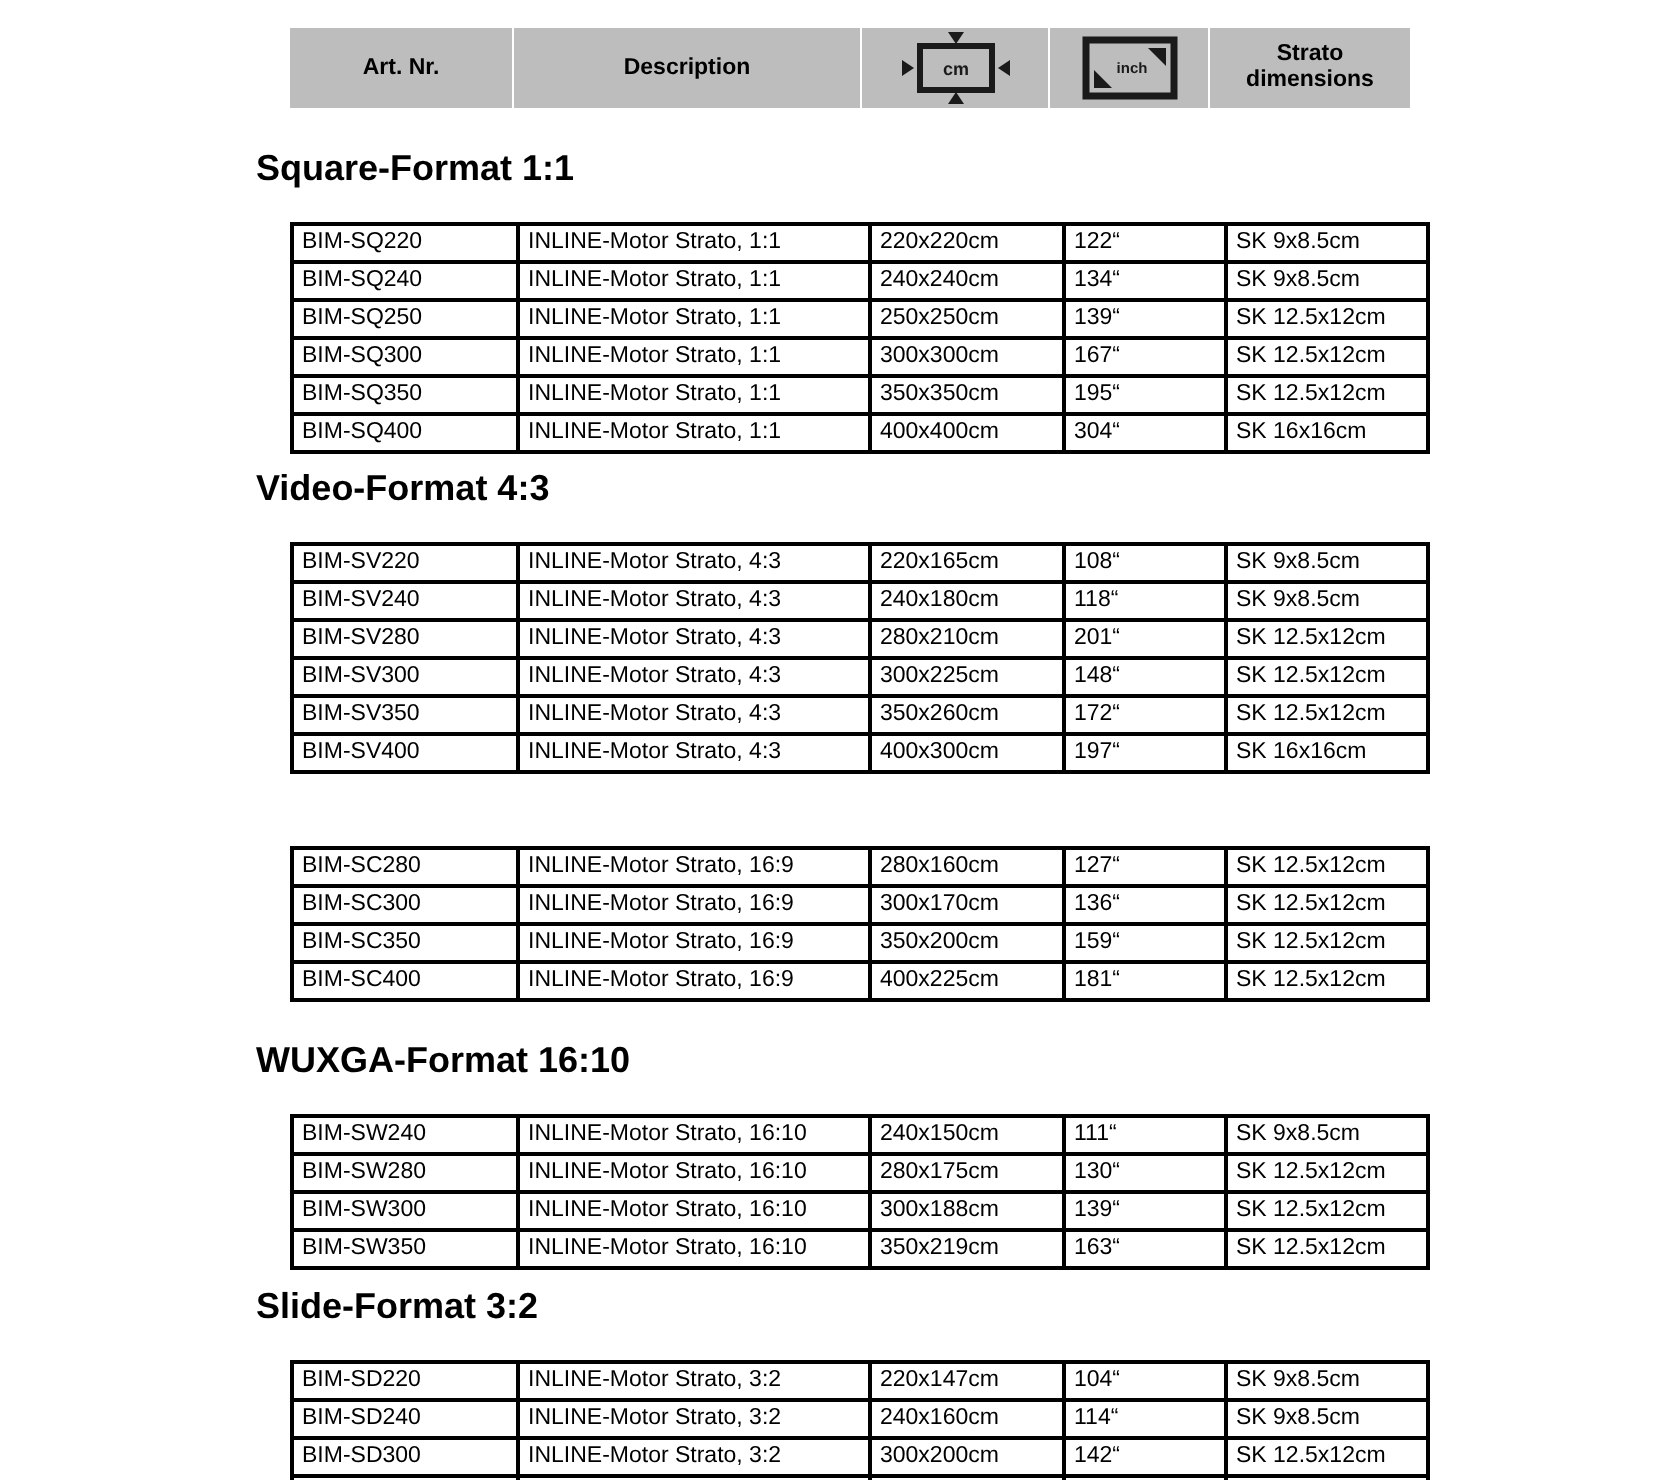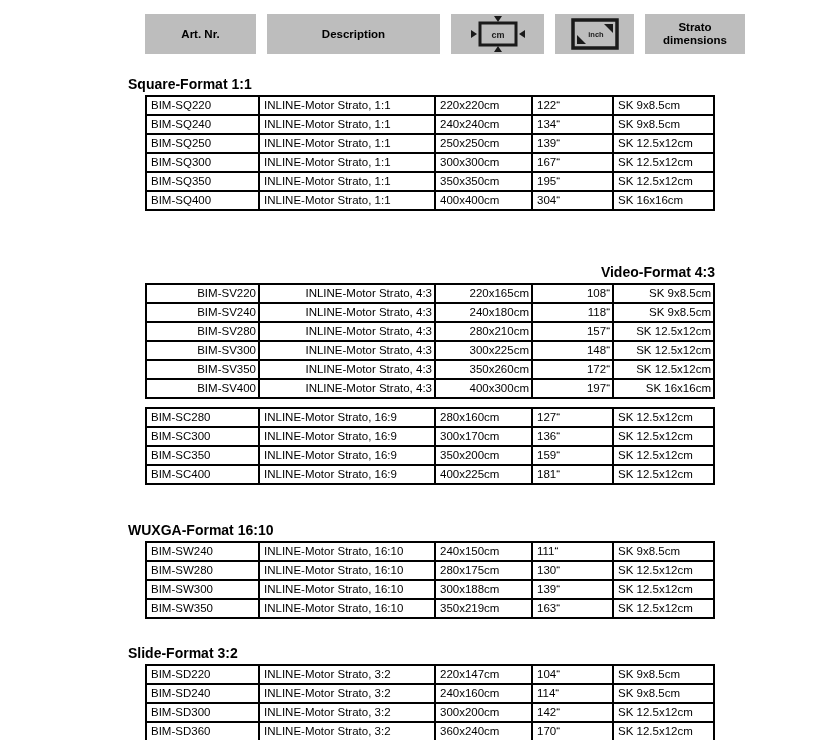--- a/index.html
+++ b/index.html
@@ -4,37 +4,37 @@
 <title>Document</title>
 <style>
   html,body{margin:0;padding:0;background:#ffffff;}
   body{
     width:840px;height:740px;position:relative;overflow:hidden;
     font-family:"Liberation Sans",sans-serif;color:#000;
   }
   .page{position:absolute;inset:0;background:#fff;}
 
   
-  .band{position:absolute;left:145px;top:14px;width:568px;height:40px;display:flex;gap:11px;}
+  .band{position:absolute;left:145px;top:14px;width:568px;height:40px;display:flex;gap:1px;}
   .band .cell{
     background:#bdbdbd;display:flex;align-items:center;justify-content:center;
     text-align:center;font-weight:bold;font-size:11.5px;line-height:13px;
   }
   .c1{flex:0 0 111px;} .c2{flex:0 0 173px;} .c3{flex:0 0 93px;}
   .c4{flex:0 0 79px;}  .c5{flex:0 0 100px;}
   .band svg{display:block;}
 
   
   .section{position:absolute;left:128px;}
-  .sec-title{font-size:14px;font-weight:bold;line-height:16px;white-space:nowrap;}
-  .sec-1{top:76px;} .sec-2{top:264px;text-align:right;} .sec-3{top:404px;} .sec-4{top:522px;} .sec-5{top:645px;}
+  .sec-title{font-size:18px;font-weight:bold;line-height:16px;white-space:nowrap;}
+  .sec-1{top:76px;} .sec-2{top:236px;} .sec-3{top:404px;} .sec-4{top:522px;} .sec-5{top:645px;}
 
   table.fmt{
     border-collapse:collapse;table-layout:fixed;width:568px;
-    margin-left:17px;margin-top:3px;padding-left:14px;
+    margin-left:17px;margin-top:19px;padding-left:14px;
   }
   table.fmt td{
     border:2px solid #000;height:17px;padding:0 2px 0 4px;
     font-size:11.5px;line-height:13px;white-space:nowrap;overflow:hidden;
   }
   col.w1{width:113px;} col.w2{width:176px;} col.w3{width:97px;}
   col.w4{width:81px;}  col.w5{width:101px;}
 </style>
 </head>
 <body>
@@ -144,21 +144,21 @@
             <td>BIM-SV240</td>
             <td>INLINE-Motor Strato, 4:3</td>
             <td>240x180cm</td>
             <td>118“</td>
             <td>SK 9x8.5cm</td>
           </tr>
           <tr>
             <td>BIM-SV280</td>
             <td>INLINE-Motor Strato, 4:3</td>
             <td>280x210cm</td>
-            <td>157“</td>
+            <td>201“</td>
             <td>SK 12.5x12cm</td>
           </tr>
           <tr>
             <td>BIM-SV300</td>
             <td>INLINE-Motor Strato, 4:3</td>
             <td>300x225cm</td>
             <td>148“</td>
             <td>SK 12.5x12cm</td>
           </tr>
           <tr>

